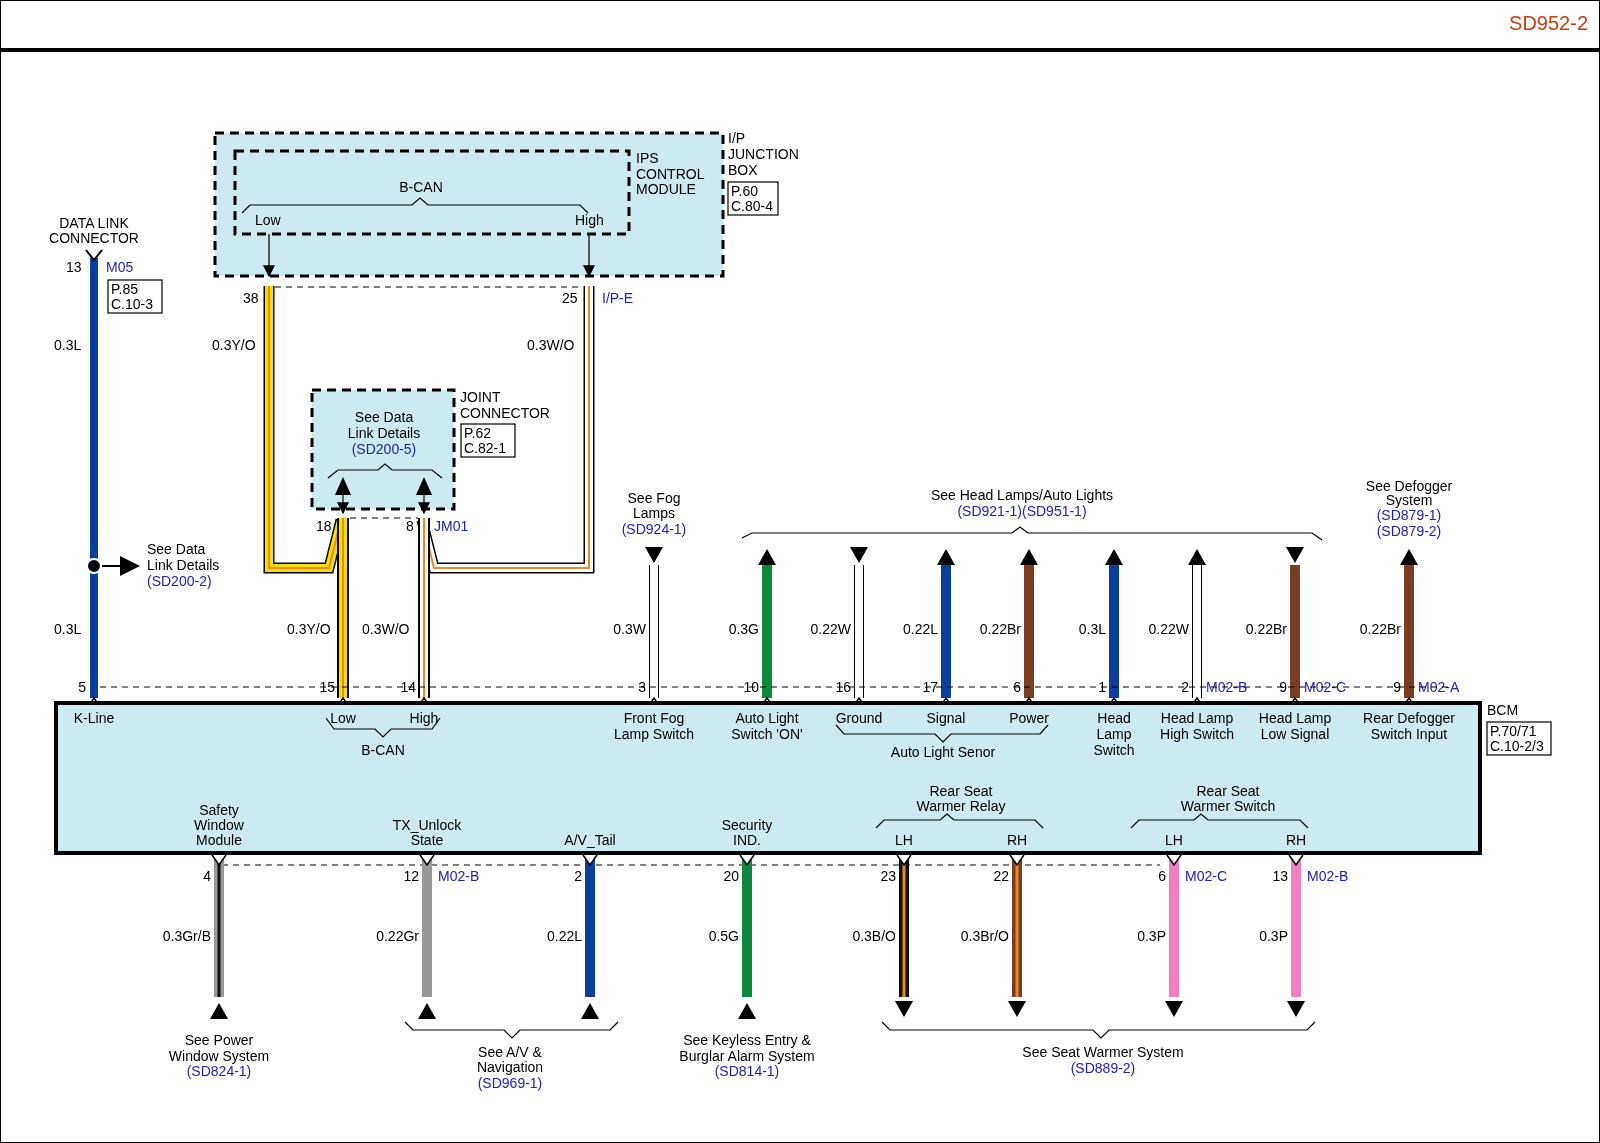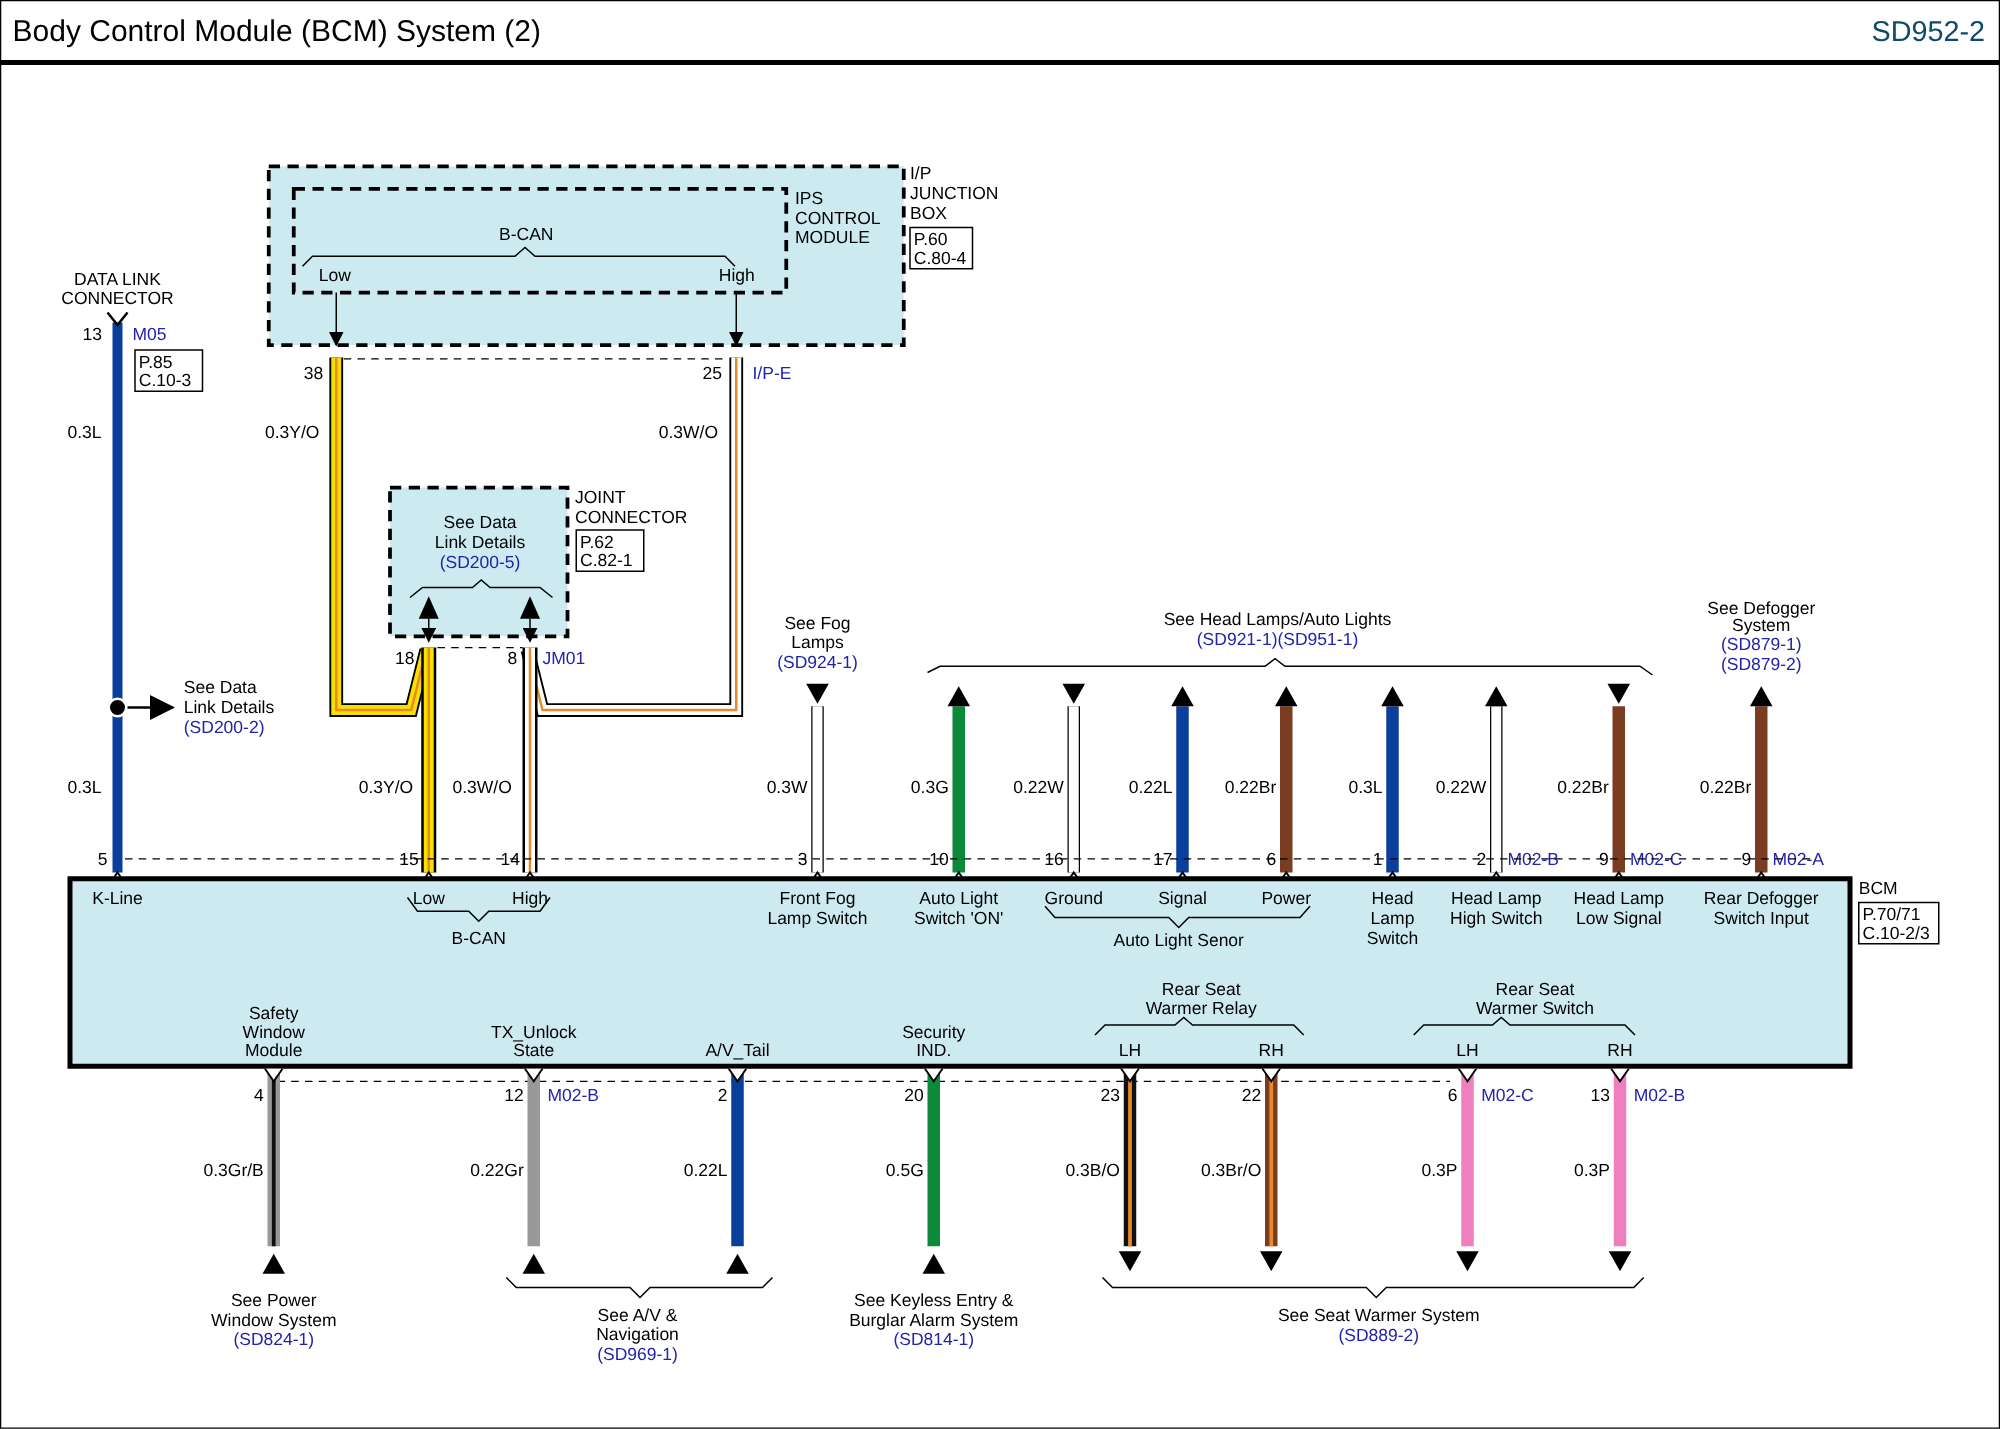--- a/index.html
+++ b/index.html
@@ -1,32 +1,31 @@
 <!DOCTYPE html>
 <html><head>
 <meta charset="utf-8">
 <style>
   html, body { margin:0; padding:0; background:#fff; }
   body { width:1600px; height:1143px; position:relative; overflow:hidden; font-family:"Liberation Sans", sans-serif; }
   .frame { position:absolute; left:0; top:0; width:1598px; height:1141px; border:1px solid #000; }
   .hdr { position:absolute; left:0; top:0; width:1600px; height:48px; border-bottom:4px solid #000; }
   .hdr-title { position:absolute; left:10px; top:12px; font-size:24px; color:#000; }
-  .hdr-code { position:absolute; right:12px; top:12px; font-size:23px; color:#0c4a6e; }
+  .hdr-code { position:absolute; right:12px; top:12px; font-size:20px; color:#c2410c; }
   svg { position:absolute; left:0; top:0; }
   svg text { font-family:"Liberation Sans", sans-serif; font-size:14px; fill:#000; }
   svg text.ref { fill:#2222aa; }
   svg text.conn { fill:#2222aa; }
   .bx { fill:#fff; stroke:#000; stroke-width:1.2; }
 </style>
 </head>
 <body>
 
 <div class="frame"></div>
 <div class="hdr">
-  <div class="hdr-title">Body Control Module (BCM) System (2)</div>
   <div class="hdr-code">SD952-2</div>
 </div>
 
 <svg width="1600" height="1143">
   <defs>
     <marker id="arr" markerWidth="10" markerHeight="10" refX="9" refY="5" orient="auto">
         <path d="M0,0 L10,5 L0,10 z" fill="#000"></path>
       </marker>
   </defs>
 

